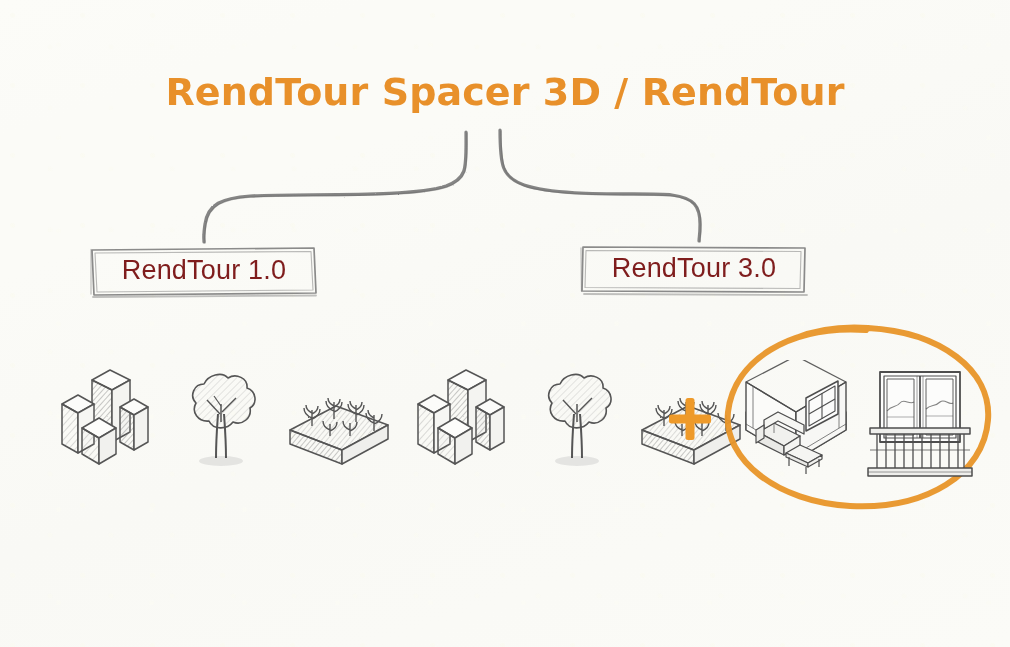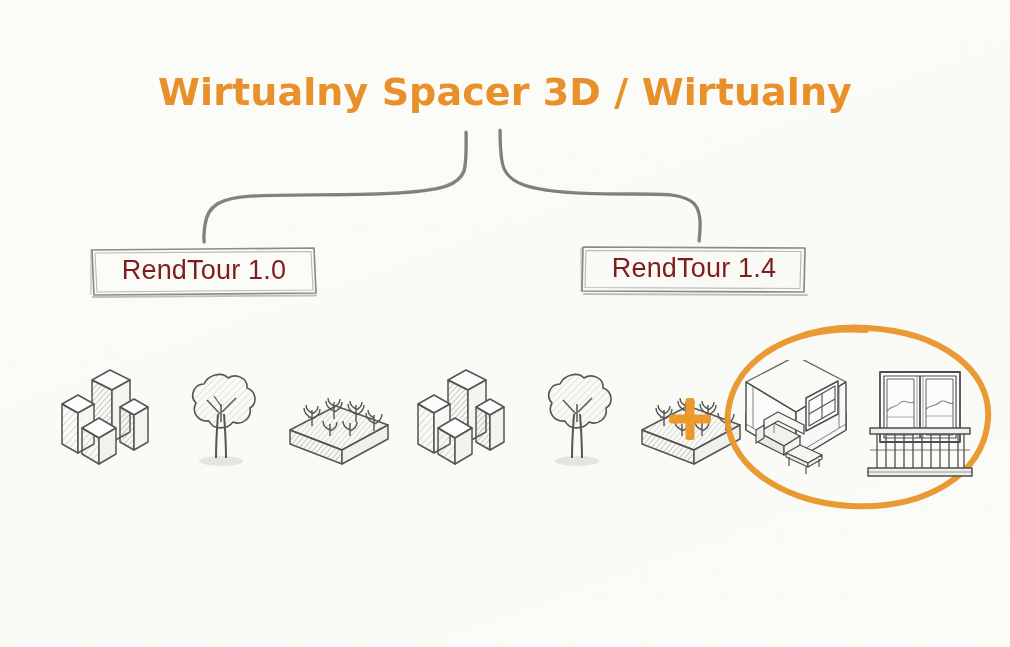--- a/index.html
+++ b/index.html
@@ -132,21 +132,21 @@
 
   .sketch { display: block; }
 </style>
 </head>
 <body>
 
 <div id="canvas">
 
   <div id="paper-grain"></div>
 
-  <div id="title">Wirtualny Spacer 3D / Wirtualny</div>
+  <div id="title">RendTour Spacer 3D / RendTour</div>
 
   <svg id="connectors" viewBox="0 0 1010 647" xmlns="http://www.w3.org/2000/svg">
     <defs>
       <filter id="pencilRough" x="-20%" y="-20%" width="140%" height="140%">
         <feTurbulence type="fractalNoise" baseFrequency="0.9" numOctaves="3" seed="7" result="n"></feTurbulence>
         <feDisplacementMap in="SourceGraphic" in2="n" scale="1.6" xChannelSelector="R" yChannelSelector="G"></feDisplacementMap>
       </filter>
       <filter id="pencilRough2" x="-20%" y="-20%" width="140%" height="140%">
         <feTurbulence type="fractalNoise" baseFrequency="1.1" numOctaves="3" seed="19" result="n2"></feTurbulence>
         <feDisplacementMap in="SourceGraphic" in2="n2" scale="1.3" xChannelSelector="R" yChannelSelector="G"></feDisplacementMap>
@@ -198,21 +198,21 @@
 
   <div class="node-box" id="node-v2">
     <svg class="box-svg" viewBox="0 0 232 56" preserveAspectRatio="none" xmlns="http://www.w3.org/2000/svg">
       <g fill="none" stroke="#777777" stroke-linecap="round" stroke-linejoin="round">
         <path d="M 5 6 L 227 7 L 226 51 L 4 50 Z" stroke-width="1.7" opacity="0.85"></path>
         <path d="M 8 9.5 L 223 10.5 L 222 47.5 L 7 46.5 Z" stroke-width="1.1" opacity="0.5"></path>
         <path d="M 6 53 L 229 54" stroke-width="1.8" opacity="0.45"></path>
         <path d="M 3 7 L 3.5 50" stroke-width="1.4" opacity="0.4"></path>
       </g>
     </svg>
-    <div class="node-label">RendTour 1.4</div>
+    <div class="node-label">RendTour 3.0</div>
   </div>
 
   <div class="icon-row" id="row-v1">
 
     <div class="icon-slot" style="margin-right:18px;">
       <svg class="sketch" width="104" height="108" viewBox="0 0 104 108" xmlns="http://www.w3.org/2000/svg">
         <defs>
           <pattern id="hatchA" width="5" height="5" patternUnits="userSpaceOnUse" patternTransform="rotate(42)">
             <line x1="0" y1="0" x2="0" y2="5" stroke="#8e8e8e" stroke-width="1.1" opacity="0.55"></line>
           </pattern>

